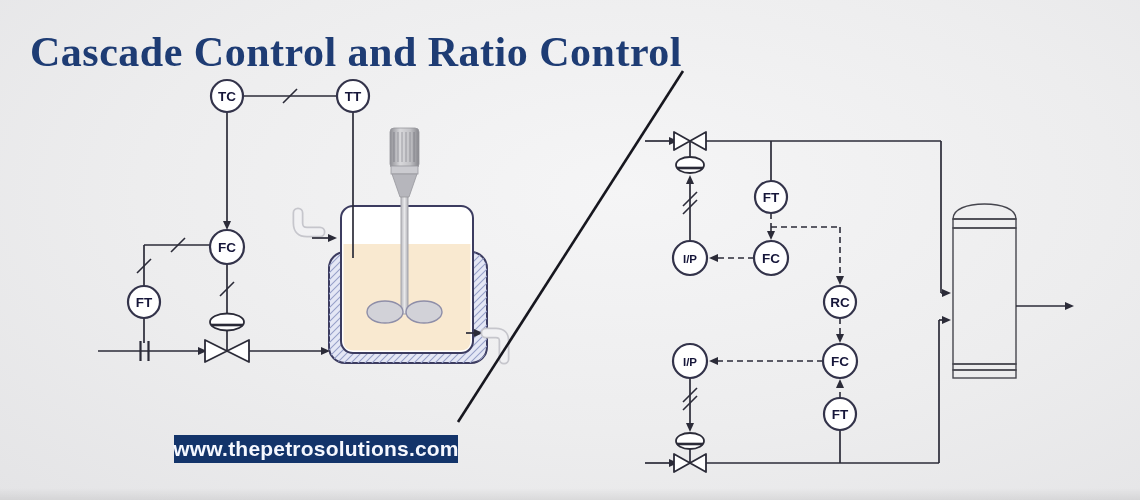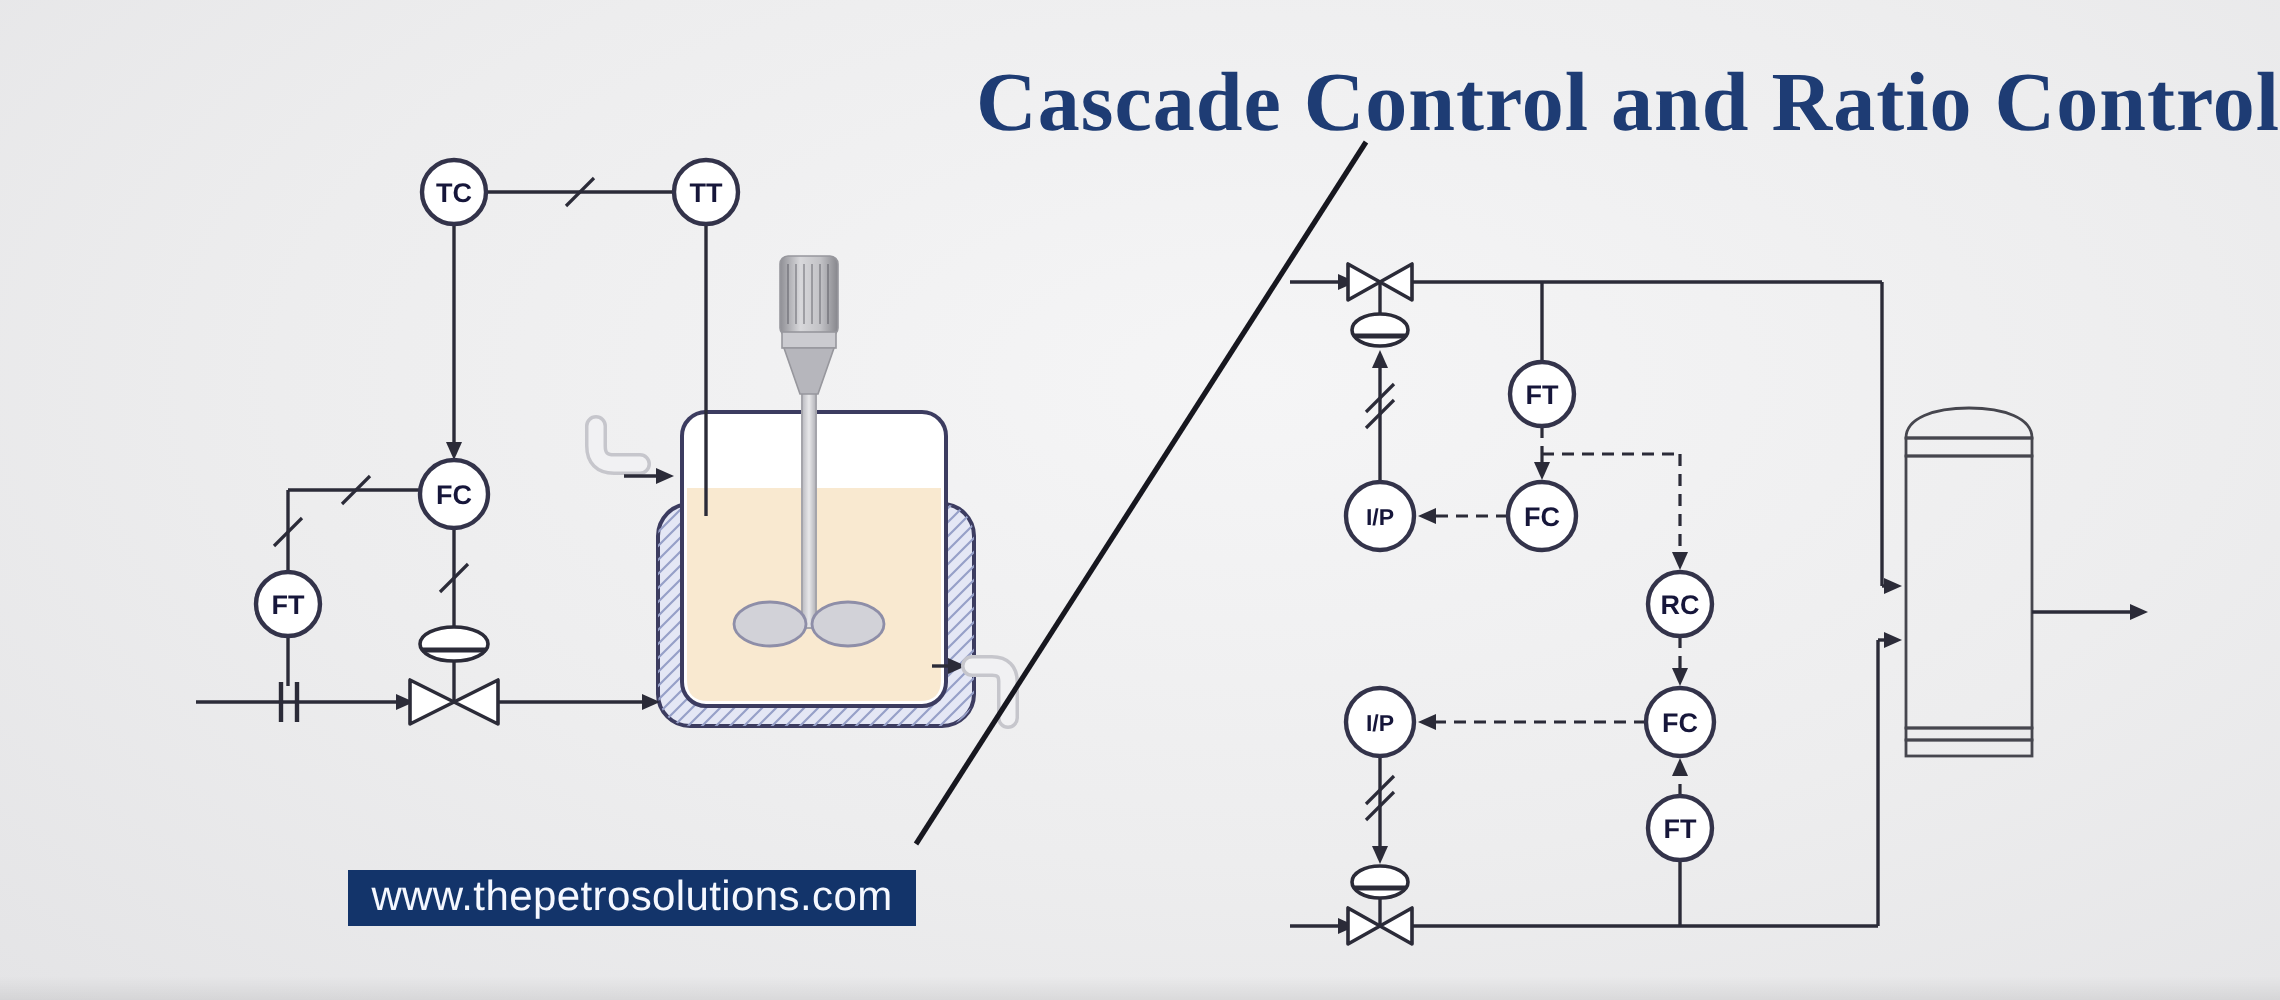--- a/index.html
+++ b/index.html
@@ -1,28 +1,28 @@
 <!DOCTYPE html>
 <html style="--bg: #ededee; --line: #2b2b38; --accent: #1e3c74; --badge-bg: #13346a; --badge-text: #f5f8ff; --circle-fill: #ffffff; --circle-stroke: #33334a; --label: #16163a; --liquid: #f9e9d0; --jacket-fill: #e4e7f5; --jacket-stroke: #3c3c60; --hatch: #96a0c8;"><head>
 <meta charset="utf-8">
 <style>
   html,body{margin:0;padding:0;}
   body{font-family:"Liberation Sans",sans-serif;background:#e9e9eb;}
   .stage{position:relative;width:1140px;height:500px;overflow:hidden;
          background:radial-gradient(ellipse at 55% 38%, #f5f5f6 0%, #ededee 55%, #e4e4e6 100%);}
   .stage::after{content:"";position:absolute;left:0;right:0;bottom:0;height:12px;
          background:linear-gradient(rgba(0,0,0,0), rgba(0,0,0,0.07));pointer-events:none;}
-  .title{position:absolute;top:28px;left:30px;right:0;margin:0;text-align:right;
+  .title{position:absolute;top:28px;left:30px;right:0;margin:0;text-align:left;
          font-family:"Liberation Serif","DejaVu Serif",serif;font-weight:700;
          font-size:42px;letter-spacing:0.5px;color:var(--accent,#1e3c74);}
   .diagram{position:absolute;left:0;top:0;}
   .badge{position:absolute;left:174px;top:435px;width:284px;height:28px;
          background:var(--badge-bg,#13346a);color:var(--badge-text,#f5f8ff);
          display:flex;align-items:center;justify-content:center;
-         font-size:21px;font-weight:400;letter-spacing:0.2px;}
+         font-size:21px;font-weight:700;letter-spacing:0.2px;}
   
   .ln{stroke:var(--line,#2b2b38);stroke-width:1.7;fill:none;}
   .dash{stroke:var(--line,#2b2b38);stroke-width:1.6;fill:none;stroke-dasharray:6 4;}
   .arr{fill:var(--line,#2b2b38);stroke:none;}
   .slash{stroke:var(--line,#2b2b38);stroke-width:1.6;fill:none;}
   .inst-c{fill:var(--circle-fill,#ffffff);stroke:var(--circle-stroke,#33334a);stroke-width:2.2;}
   .inst-t{font-family:"Liberation Sans",sans-serif;font-weight:700;font-size:13.5px;
           fill:var(--label,#16163a);text-anchor:middle;}
   .inst-t.small{font-size:11.5px;}
   .valve{fill:#ffffff;stroke:var(--line,#2b2b38);stroke-width:1.8;stroke-linejoin:round;}

